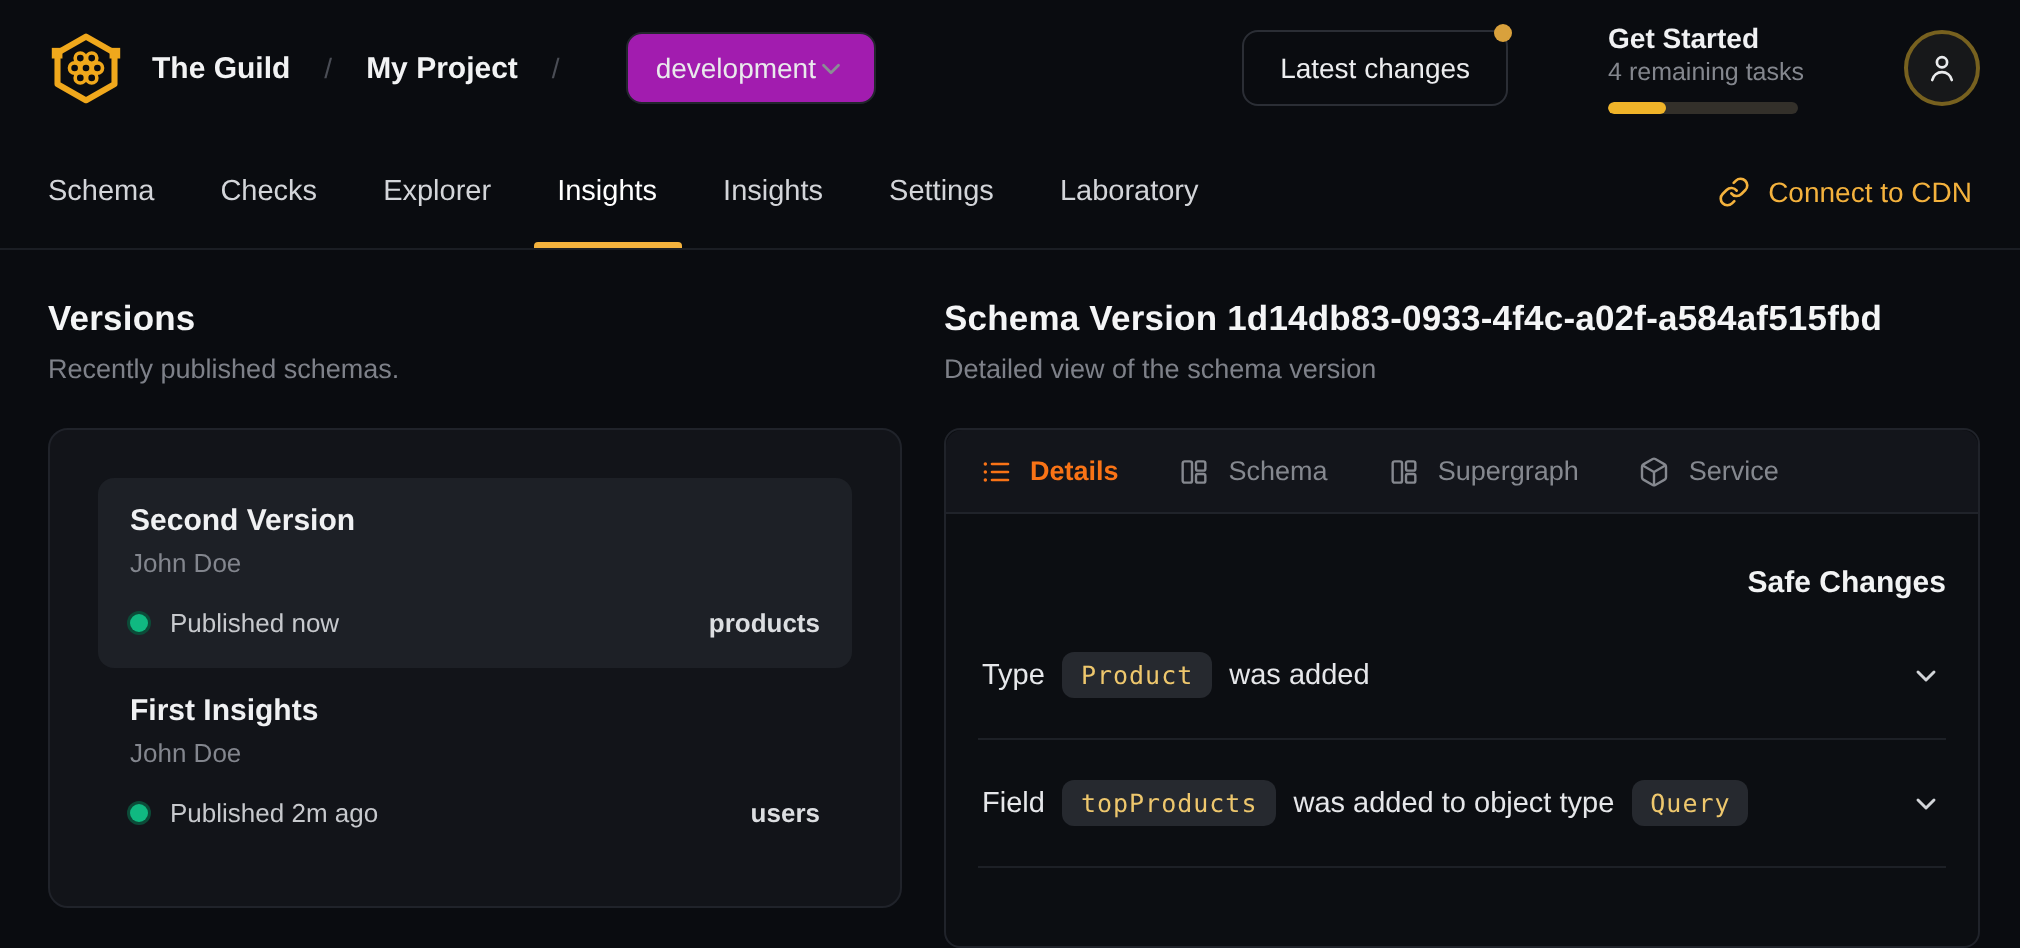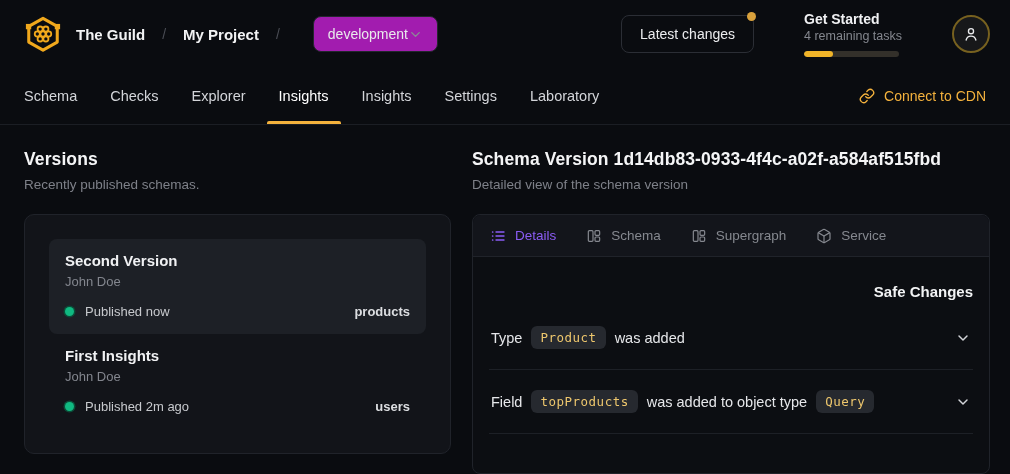--- a/index.html
+++ b/index.html
@@ -107,21 +107,21 @@
     border: 1px solid #20232a; border-radius: 8px;
     display: flex; flex-direction: column;
     background: #0c0e12;
   }
   .detail-tabs {
     flex: 0 0 42px; display: flex; align-items: center; gap: 30px;
     background: #13151b; border-bottom: 1px solid #20232a;
     border-radius: 8px 8px 0 0; padding: 0 17px;
   }
   .dtab { display: flex; align-items: center; gap: 9px; font-size: 13.5px; color: #85888f; cursor: pointer; }
-  .dtab.active { color: #8b5cf6; font-weight: 400; }
+  .dtab.active { color: #f97316; font-weight: 700; }
   .dtab .ticon { display: flex; }
   .detail-body { padding: 18px 16px 0; }
   .section-title { font-size: 15px; font-weight: 700; color: #f2f3f4; margin: 8px 0 6px; text-align: right; }
   .change-row {
     display: flex; align-items: center; gap: 9px;
     padding: 20px 2px; border-bottom: 1px solid #1d2026;
     font-size: 14.5px; color: #e6e7ea;
   }
   .code-badge {
     font-family: "DejaVu Sans Mono", monospace;

